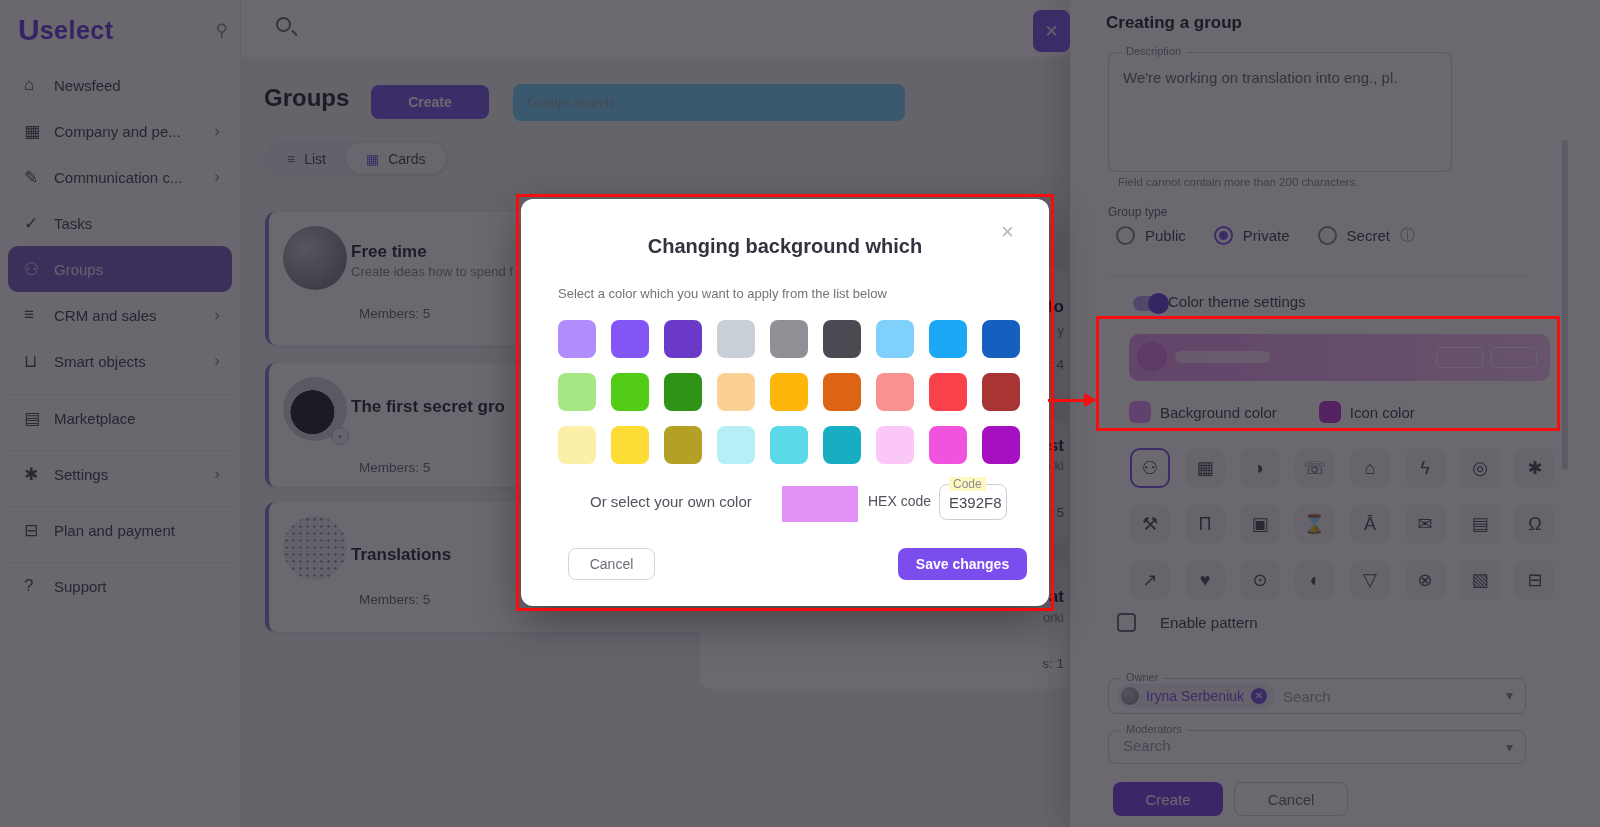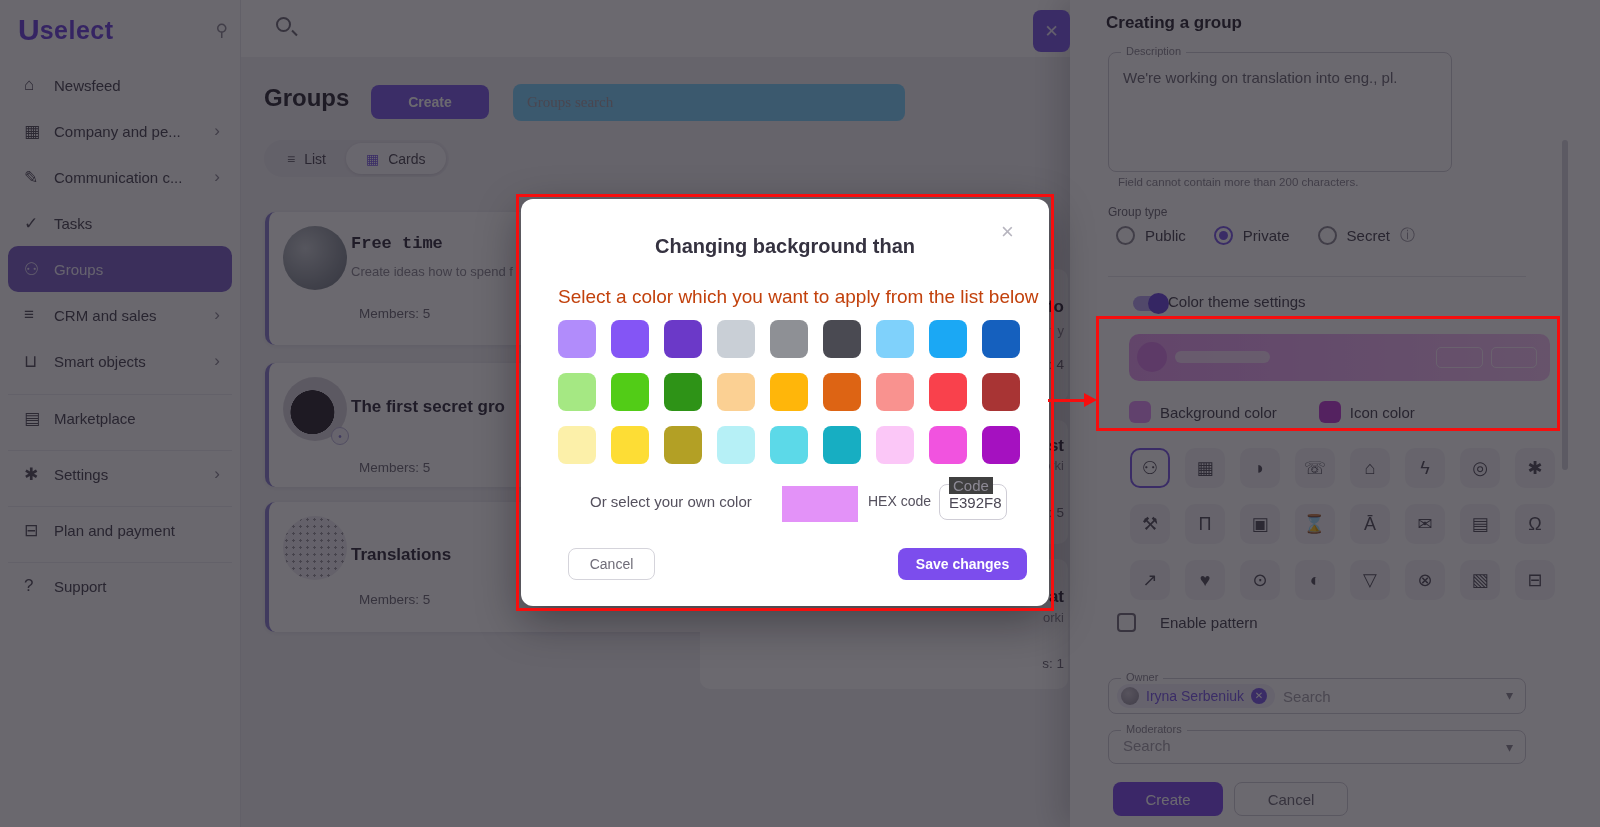--- a/index.html
+++ b/index.html
@@ -42,21 +42,21 @@
   .gcard:nth-of-type(2){ height:124px; margin-bottom:15px; }
   .gcard:nth-of-type(3){ height:130px; }
   .avatar { position:absolute; left:14px; top:14px; width:64px; height:64px; border-radius:50%; }
   .avatar.globe-photo { background:radial-gradient(circle at 35% 35%, #C6CBD0, #8F969E 60%, #6F7680); }
   .avatar.silhouette-photo { background:radial-gradient(circle at 46% 55%, #2E2B33 0 44%, #D7D4DC 45%); }
   .avatar.wordcloud-photo { background:#ECEAF0 radial-gradient(#9A97A1 1.2px, transparent 1.3px); background-size:7px 7px; }
   .badge { position:absolute; left:62px; top:64px; width:18px; height:18px; border-radius:50%; background:#F4F2FA; border:1px solid #B9B3D9; color:#8A7FD0; font-size:10px; text-align:center; line-height:17px; }
   .g-title { position:absolute; left:82px; font-size:17px; font-weight:700; color:#343040; }
   .g-desc { position:absolute; left:82px; font-size:13px; color:#8D8A95; }
   .g-members { position:absolute; left:90px; font-size:13.5px; color:#6F6C78; }
-  .gcard:nth-of-type(1) .g-title{ top:22px;font-family:Liberation Mono, monospace; } .gcard:nth-of-type(1) .g-desc{ top:52px; } .gcard:nth-of-type(1) .g-members{ top:94px; }
+  .gcard:nth-of-type(1) .g-title{ top:30px; } .gcard:nth-of-type(1) .g-desc{ top:52px; } .gcard:nth-of-type(1) .g-members{ top:94px; }
   .gcard:nth-of-type(2) .g-title{ top:34px; } .gcard:nth-of-type(2) .g-members{ top:97px; }
   .gcard:nth-of-type(3) .g-title{ top:43px; } .gcard:nth-of-type(3) .g-members{ top:90px; }
   .cards-col2 { position:absolute; left:459px; top:0; width:368px; height:770px; }
   .pcard { position:absolute; left:0; width:368px; background:#fff; border-radius:10px; }
   .frag { position:absolute; right:4px; white-space:nowrap; }
   .frag.title { font-size:17px; font-weight:700; color:#343040; }
   .frag.desc { font-size:13px; color:#8D8A95; }
   .frag.meta { font-size:13.5px; color:#6F6C78; }
 
   
@@ -104,28 +104,28 @@
   .d-create { position:absolute; left:43px; top:782px; width:110px; height:34px; background:#7C4DED; color:#fff; border:none; border-radius:8px; font-size:15px; cursor:pointer; }
   .d-cancel { position:absolute; left:164px; top:782px; width:114px; height:34px; background:#fff; color:#6F6C78; border:1px solid #CFCDD6; border-radius:8px; font-size:15px; cursor:pointer; }
   .d-scroll { position:absolute; left:492px; top:140px; width:6px; height:330px; border-radius:3px; background:#D7D6DD; }
   .drawer-close { position:absolute; left:1033px; top:10px; width:37px; height:42px; border:none; border-radius:8px; background:#7B5BE6; color:#E9E2F8; font-size:17px; cursor:pointer; }
 
   
   .overlay { position:absolute; inset:0; background:rgba(21,18,27,.63); z-index:40; }
   .modal { position:absolute; left:521px; top:199px; width:528px; height:407px; background:#fff; border-radius:12px; z-index:50; box-shadow:0 14px 44px rgba(10,8,16,.4); }
   .m-close { position:absolute; left:480px; top:20px; background:none; border:none; font-size:22px; color:#B7B5BF; cursor:pointer; }
   .m-title { position:absolute; left:0; right:0; top:36px; text-align:center; font-size:20px; font-weight:700; color:#353240; }
-  .m-sub { position:absolute; left:37px; top:87px; font-size:19px; color:#c2410c; }
+  .m-sub { position:absolute; left:37px; top:87px; font-size:13px; color:#737373; }
   .swatches { position:absolute; left:37px; top:121px; }
   .swatch { position:absolute; width:38px; height:38px; border-radius:8px; cursor:pointer; }
   .own-label { position:absolute; left:69px; top:294px; font-size:15px; color:#55515E; }
   .own-preview { position:absolute; left:261px; top:287px; width:76px; height:36px; cursor:pointer; }
   .hex-label { position:absolute; left:347px; top:294px; font-size:14px; color:#55515E; }
   .code-wrap { position:absolute; left:418px; top:285px; width:68px; height:36px; border:1px solid #CFCDD6; border-radius:8px; }
-  .code-wrap .flabel { position:absolute; top:-8px; left:9px; background:#404040; padding:0 4px; font-size:15px; color:#8D8A95; }
+  .code-wrap .flabel { position:absolute; top:-8px; left:9px; background:#fef9c3; padding:0 4px; font-size:12px; color:#8D8A95; }
   .code-val { position:absolute; left:9px; top:9px; right:2px; font-size:15px; color:#4B4754; white-space:nowrap; overflow:hidden; }
   .m-cancel { position:absolute; left:47px; top:349px; width:87px; height:32px; background:#fff; border:1px solid #D5D4DB; border-radius:8px; color:#6F6C78; font-size:14px; cursor:pointer; }
   .m-save { position:absolute; left:377px; top:349px; width:129px; height:32px; background:#7C4DED; border:none; border-radius:8px; color:#fff; font-size:14px; font-weight:600; cursor:pointer; }
 
   
   .anno { position:absolute; z-index:60; pointer-events:none; }
   .anno.r1 { left:516px; top:194px; width:538px; height:417px; border:3px solid #F60E0E; }
   .anno.r2 { left:1096px; top:316px; width:464px; height:115px; border:3px solid #F60E0E; }
   .anno.arrow-line { left:1048px; top:399px; width:38px; height:3px; background:#F60E0E; }
   .anno.arrow-head { left:1084px; top:393px; width:0; height:0; border-left:13px solid #F60E0E; border-top:7px solid transparent; border-bottom:7px solid transparent; }
@@ -354,21 +354,21 @@
     <button class="d-cancel">Cancel</button>
     <div class="d-scroll"></div>
   </section>
 
   <button class="drawer-close">✕</button>
 
   <div class="overlay"></div>
 
   <div class="modal">
     <button class="m-close">×</button>
-    <div class="m-title">Changing background than</div>
+    <div class="m-title">Changing background which</div>
     <div class="m-sub">Select a color which you want to apply from the list below</div>
     <div class="swatches" id="swatches">
         <button class="swatch" title="#B18CFB" style="left: 0px; top: 0px; background: rgb(177, 140, 251); border: none;"></button>
         <button class="swatch" title="#8455F5" style="left: 53px; top: 0px; background: rgb(132, 85, 245); border: none;"></button>
         <button class="swatch" title="#6B39C8" style="left: 106px; top: 0px; background: rgb(107, 57, 200); border: none;"></button>
         <button class="swatch" title="#C9CFD6" style="left: 159px; top: 0px; background: rgb(201, 207, 214); border: none;"></button>
         <button class="swatch" title="#8E9095" style="left: 212px; top: 0px; background: rgb(142, 144, 149); border: none;"></button>
         <button class="swatch" title="#4A4A52" style="left: 265px; top: 0px; background: rgb(74, 74, 82); border: none;"></button>
         <button class="swatch" title="#7FD1FB" style="left: 318px; top: 0px; background: rgb(127, 209, 251); border: none;"></button>
         <button class="swatch" title="#1BA8F4" style="left: 371px; top: 0px; background: rgb(27, 168, 244); border: none;"></button>

